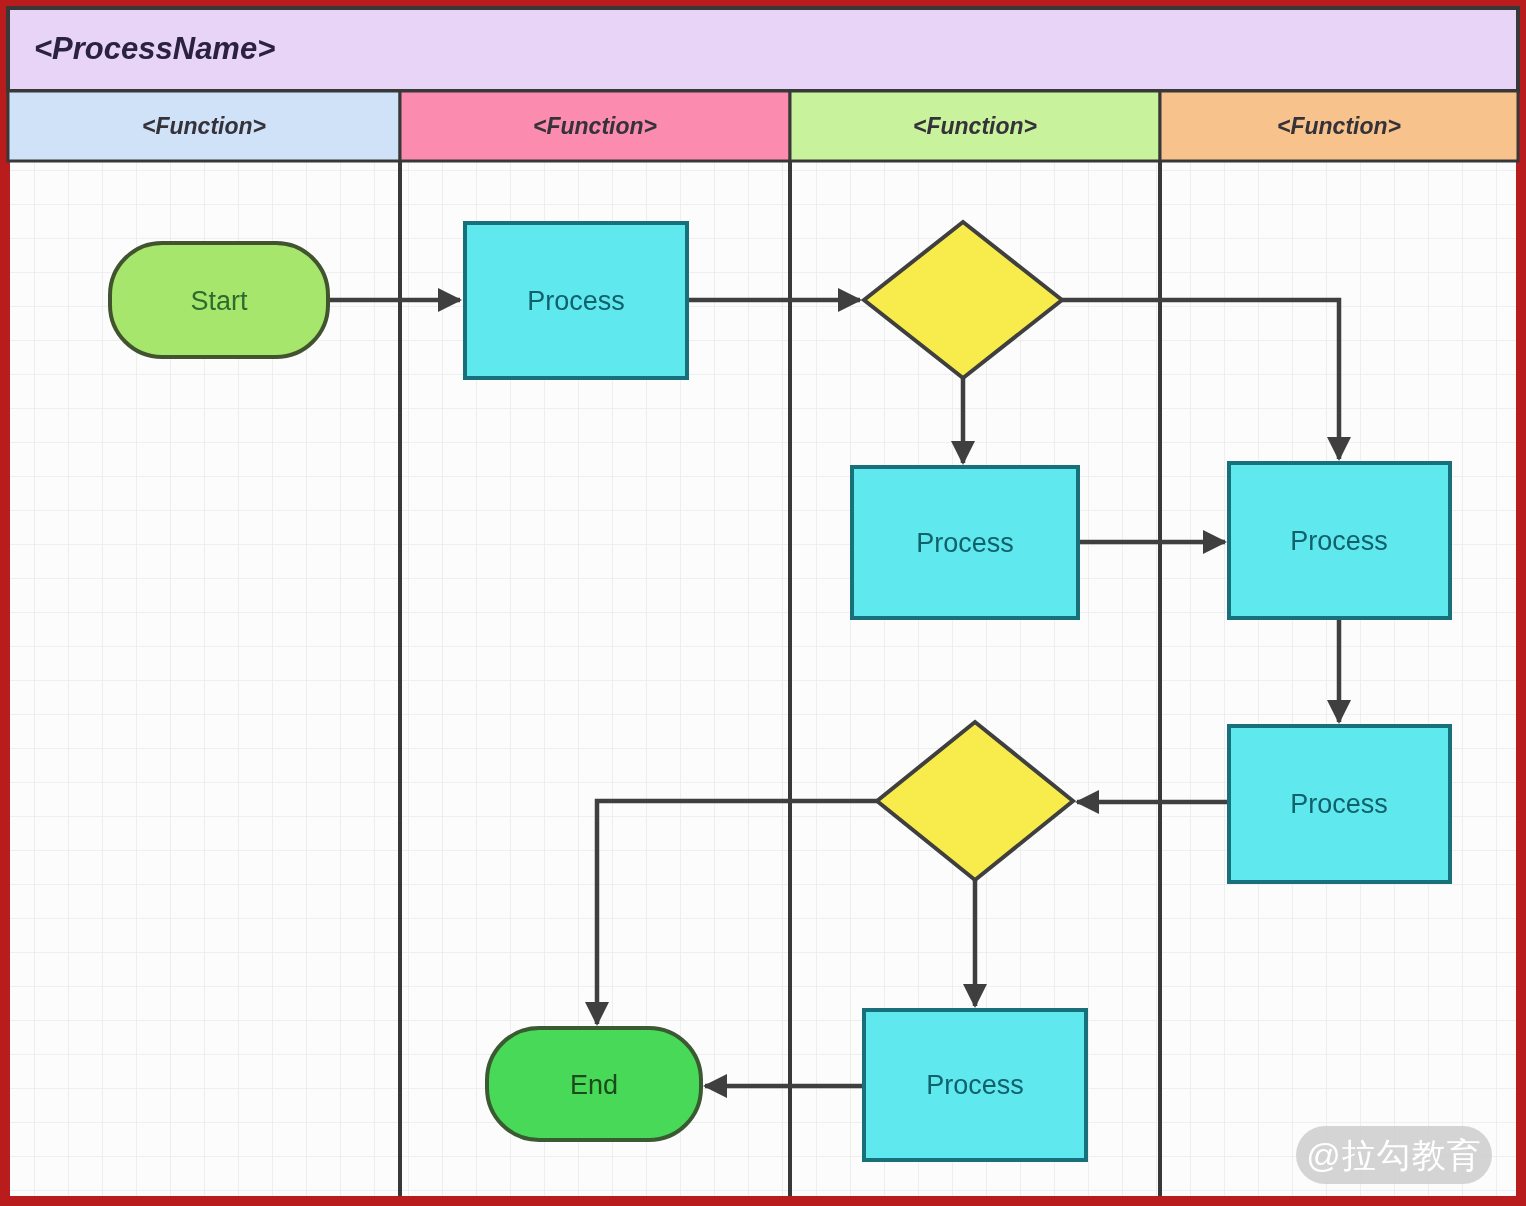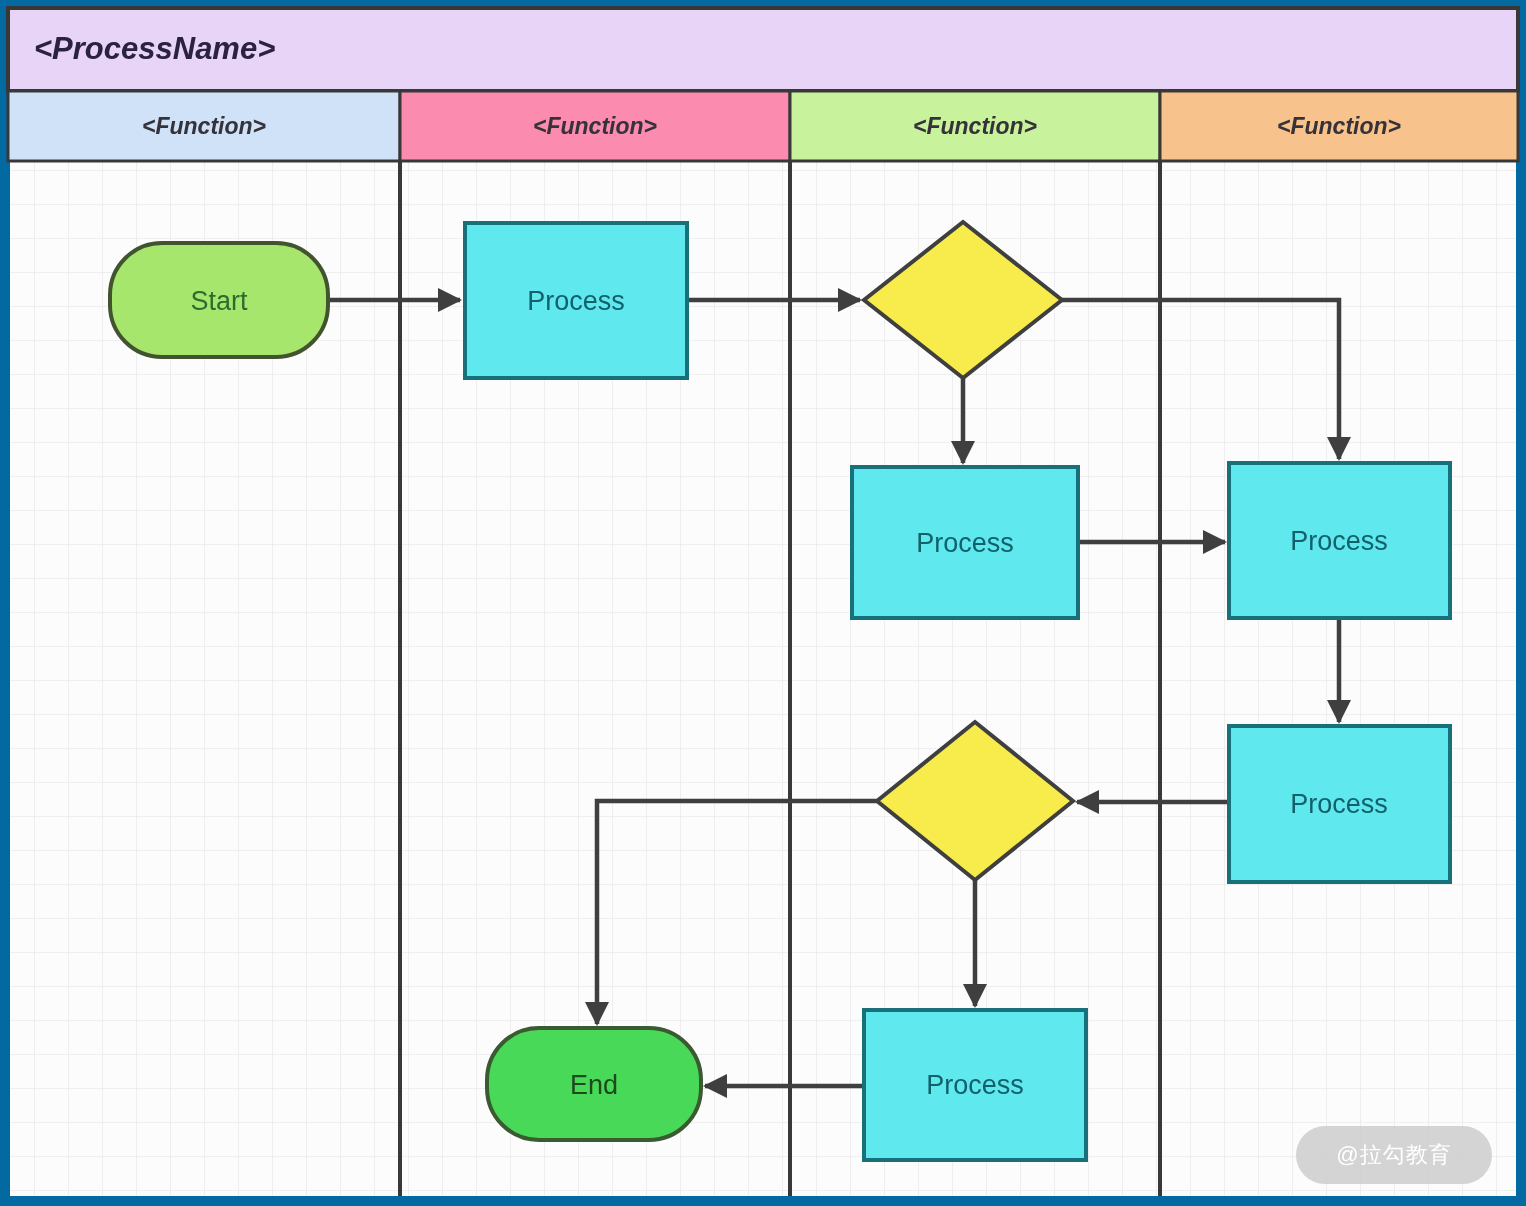--- a/index.html
+++ b/index.html
@@ -1,20 +1,20 @@
 <!DOCTYPE html>
 <html><head>
 <meta charset="utf-8">
 <style>
   html, body { margin: 0; padding: 0; background: #ffffff; }
   .stage {
     position: relative;
     width: 1526px;
     height: 1206px;
-    background: #0369a1;
+    background: #b91c1c;
     font-family: "Liberation Sans", "DejaVu Sans", sans-serif;
     overflow: hidden;
   }
   svg { position: absolute; left: 0; top: 0; }
   text { user-select: none; }
   .title-text {
     font-size: 31px;
     font-weight: bold;
     font-style: italic;
     fill: #2b2140;
@@ -40,21 +40,21 @@
   }
   .watermark {
     position: absolute;
     left: 1296px;
     top: 1126px;
     width: 196px;
     height: 58px;
     border-radius: 29px;
     background: rgba(205, 205, 205, 0.85);
     color: #ffffff;
-    font-size: 22px;
+    font-size: 34px;
     line-height: 58px;
     text-align: center;
     letter-spacing: 1px;
   }
 </style>
 </head>
 <body>
 
 <div class="stage">
   <svg width="1526" height="1206" viewBox="0 0 1526 1206">

